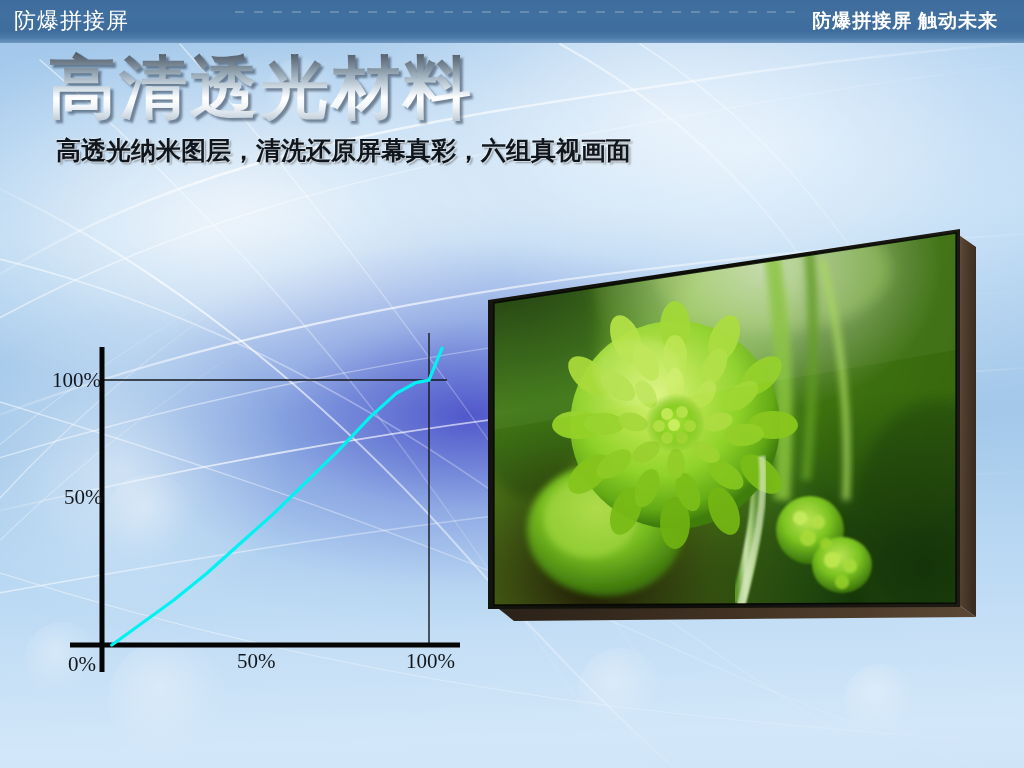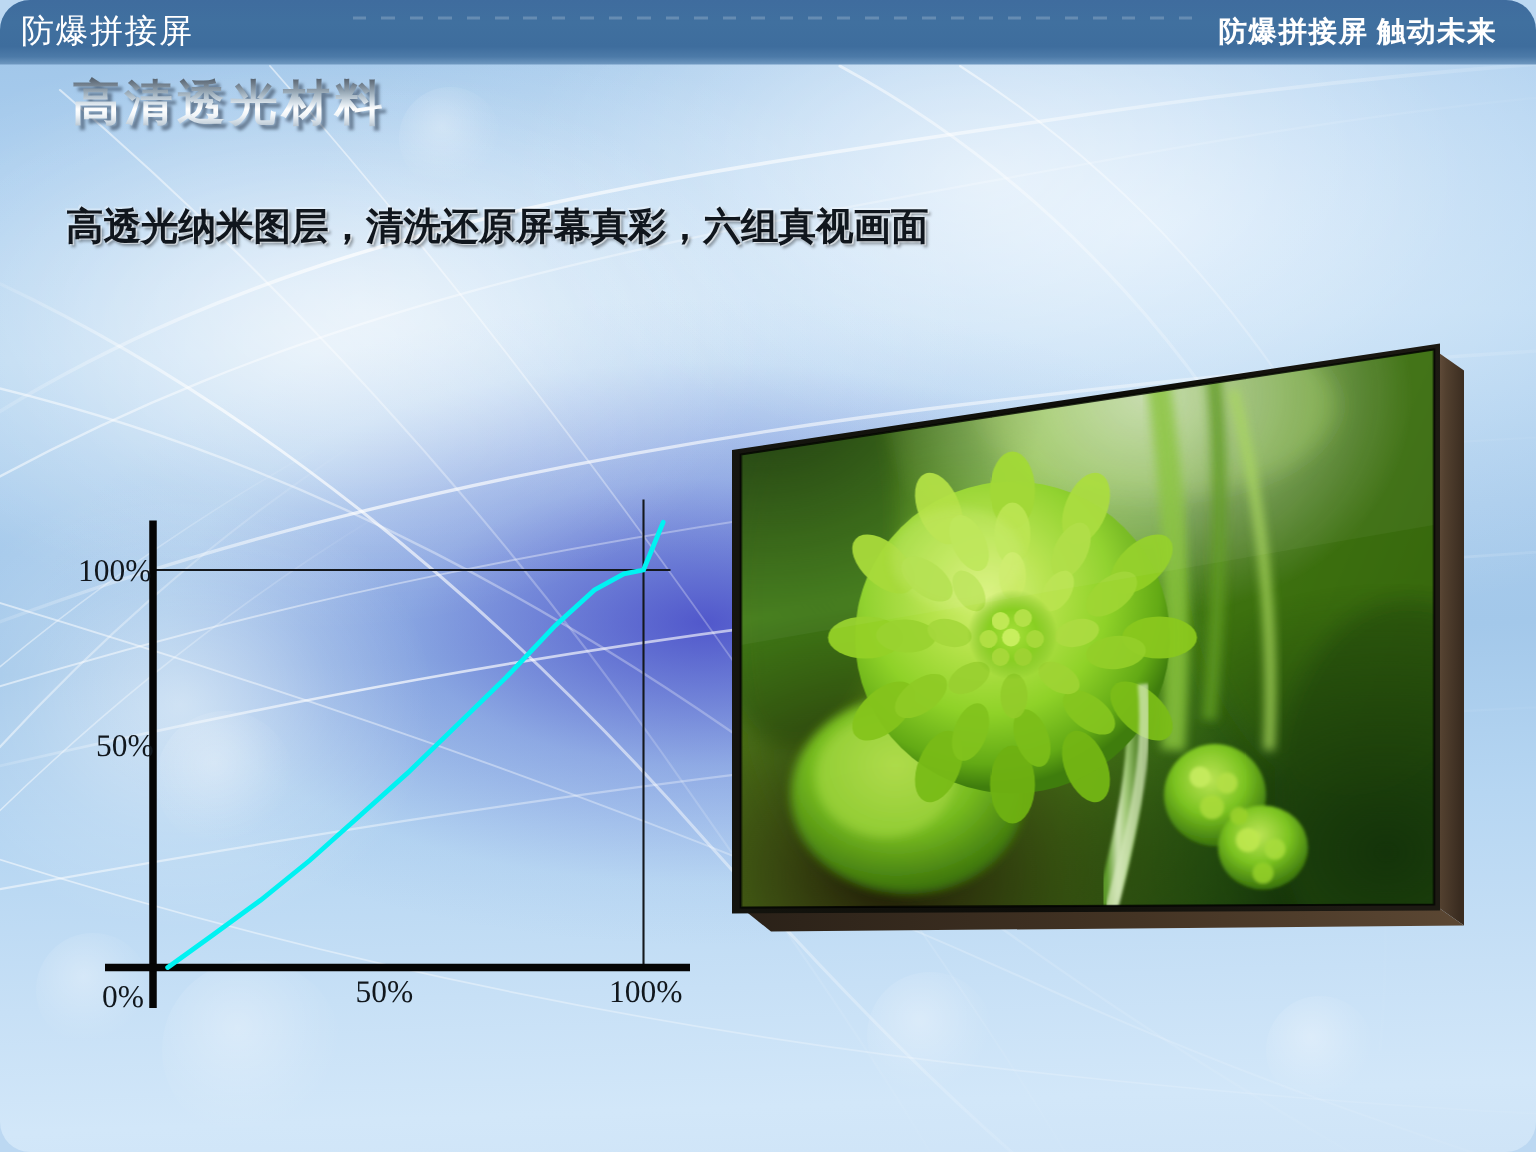--- a/index.html
+++ b/index.html
@@ -8,21 +8,20 @@
     font-family:"Liberation Serif",serif;
     background:#bcd8f2;
   }
   #slide{
     position:relative;width:1024px;height:768px;overflow:hidden;
     background:
       radial-gradient(ellipse 620px 300px at 470px 415px, rgba(46,40,190,0.70) 0%, rgba(60,70,200,0.28) 32%, rgba(90,130,215,0.05) 58%, rgba(255,255,255,0) 72%),
       radial-gradient(ellipse 520px 240px at 250px 210px, rgba(255,255,255,0.55) 0%, rgba(255,255,255,0.12) 55%, rgba(255,255,255,0) 78%),
       radial-gradient(ellipse 700px 340px at 760px 150px, rgba(236,246,255,0.75) 0%, rgba(236,246,255,0.18) 55%, rgba(255,255,255,0) 80%),
       linear-gradient(178deg,#9ec4e8 0%,#a9cdee 14%,#b4d5f1 30%,#a8cbec 46%,#a3c8ea 56%,#b6d6f2 70%,#c7e0f6 84%,#d2e7f9 94%,#cfe4f7 100%);
-    border-radius: 20px;
   }
 
   
   #ribbons{position:absolute;left:0;top:0;width:1024px;height:768px;}
 
   
   #headerbar{
     position:absolute;left:0;top:0;width:1024px;height:43px;
     background:linear-gradient(180deg,#3f6c9e 0%,#40709f 35%,#3e6d9d 72%,#4c7aa8 88%,#6f98c0 100%);
   }
@@ -38,33 +37,33 @@
   #hdr-right{
     position:absolute;right:26px;top:8px;
     font-family:"Liberation Serif",serif;font-size:19px;color:#ffffff;
     font-weight:bold;letter-spacing:1px;white-space:nowrap;
   }
 
   
   #title{
     position:absolute;left:48px;top:52px;
     font-family:"Liberation Serif",serif;
-    font-size:32px;font-weight:bold;letter-spacing:3px;
+    font-size:68px;font-weight:bold;letter-spacing:3px;
     white-space:nowrap;line-height:1.06;
   }
   #title .chrome{
     background:linear-gradient(180deg,#4a5560 0%,#6e7b88 16%,#9fb0bd 34%,#d8e2ea 52%,#ffffff 63%,#f2f6f9 74%,#cdd8e1 88%,#a8b6c3 100%);
     -webkit-background-clip:text;background-clip:text;
     color:transparent;-webkit-text-fill-color:transparent;
     filter:drop-shadow(3px 3px 1px rgba(40,55,75,0.55));
   }
 
   
   #line1{
-    position:absolute;left:44px;top:134px;
+    position:absolute;left:56px;top:134px;
     font-family:"Liberation Serif",serif;
     font-size:25px;font-weight:bold;letter-spacing:0px;white-space:nowrap;
     color:#10161d;
     text-shadow:
       1px 1px 0 rgba(255,255,255,0.55),
       -1px -1px 0 rgba(255,255,255,0.30),
       2px 2px 2px rgba(0,0,0,0.35);
   }
   #para{
     position:absolute;left:46px;top:174px;

